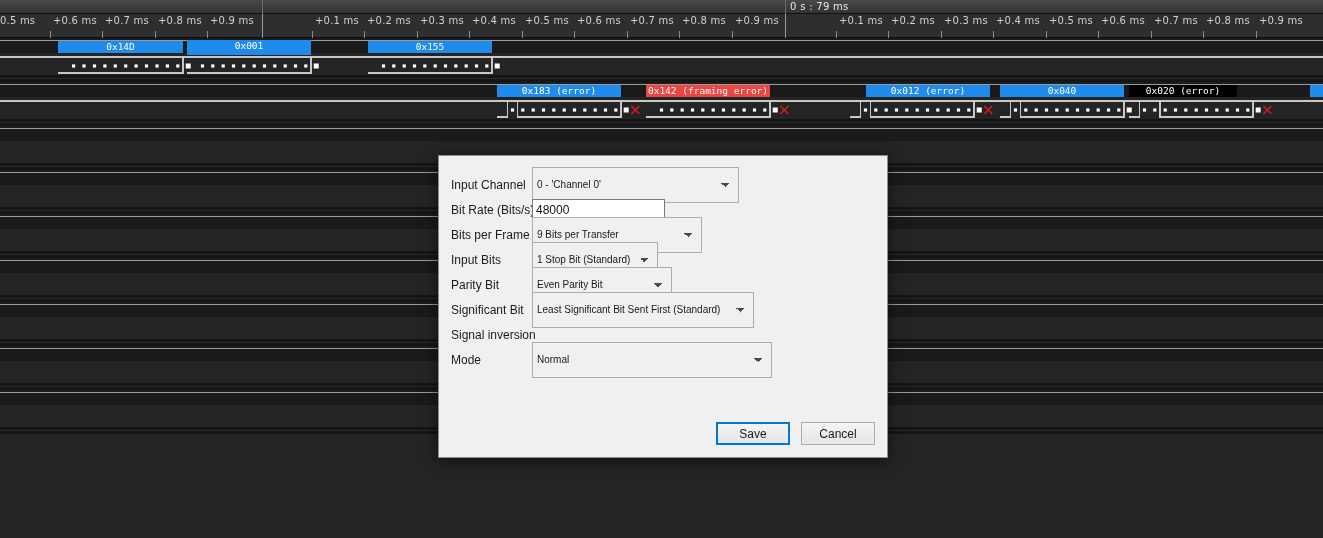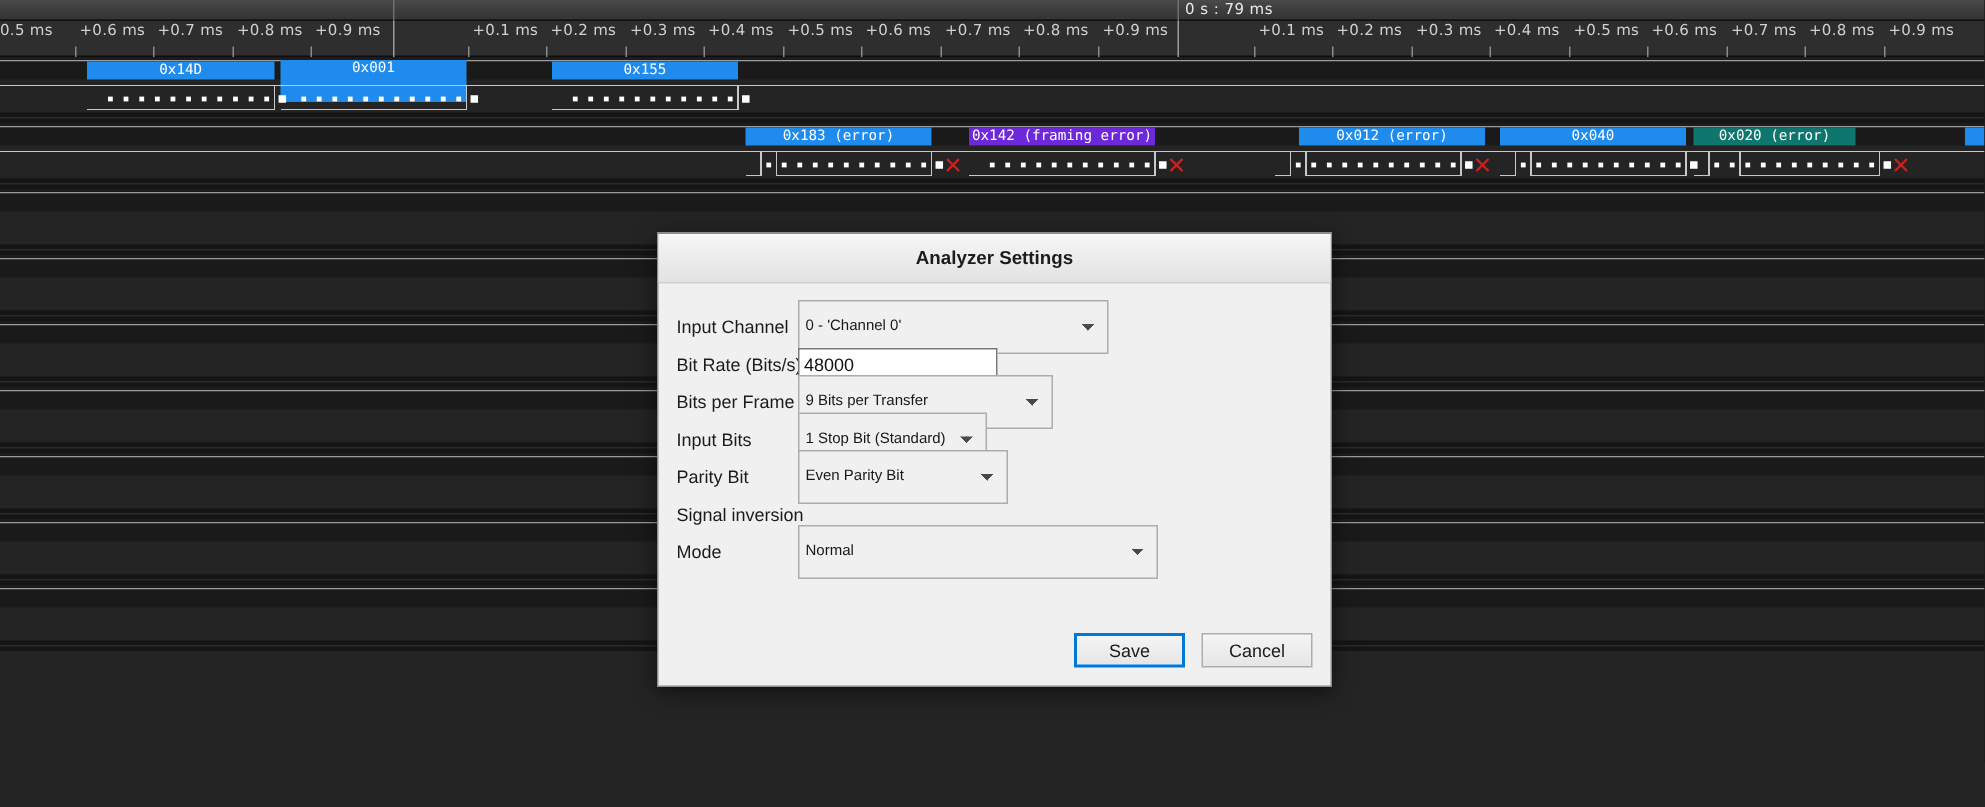--- a/index.html
+++ b/index.html
@@ -361,21 +361,21 @@
     </div>
 
   <div id="lanes">
       <div class="chan-row" style="top: 40px; height: 42px;">
         <div class="lane-top-line" style="top: 0px;"></div>
         <div class="decode-strip" style="top: 1px; height: 12px;"></div>
         <div class="lane-body" style="top: 13px; height: 22px;"></div>
         <div class="lane-gap" style="top: 35px; height: 7px;"></div>
         <div class="lane-gap-line" style="top: 38px;"></div>
         <div class="decode-chip" style="left: 58px; width: 125px; top: 1px; height: 12px; line-height: 12px; background: rgb(31, 140, 237); color: rgb(255, 255, 255);">0x14D</div>
-        <div class="decode-chip" style="left: 187px; width: 124px; top: 0; height: 28px; line-height: 12px; background: rgb(31, 140, 237); color: rgb(255, 255, 255);">0x001</div>
+        <div class="decode-chip" style="left: 187px; width: 124px; top: 0; height: 15px; line-height: 12px; background: rgb(31, 140, 237); color: rgb(255, 255, 255);">0x001</div>
         <div class="decode-chip" style="left: 368px; width: 124px; top: 1px; height: 12px; line-height: 12px; background: rgb(31, 140, 237); color: rgb(255, 255, 255);">0x155</div>
         <div class="wave-layer" style="top: 13px; height: 29px;">
           <svg width="1323" height="29">
             <path d="M 0 4 L 1323 4" fill="none" stroke="#c8c8c8" stroke-width="1.1" shape-rendering="crispEdges"></path>
             <path d="M 58 20 L 68.41666666666667 20 L 78.83333333333334 20 L 89.25000000000001 20 L 99.66666666666669 20 L 110.08333333333336 20 L 120.50000000000003 20 L 130.91666666666669 20 L 141.33333333333334 20 L 151.75 20 L 162.16666666666666 20 L 172.58333333333331 20 L 182.99999999999997 20 L 182.99999999999997 4 L 193.41666666666663 4" fill="none" stroke="#c8c8c8" stroke-width="1.1" shape-rendering="crispEdges"></path>
             <rect x="72.0" y="11.4" width="3.2" height="3.2" fill="#ffffff"></rect>
             <rect x="82.4" y="11.4" width="3.2" height="3.2" fill="#ffffff"></rect>
             <rect x="92.9" y="11.4" width="3.2" height="3.2" fill="#ffffff"></rect>
             <rect x="103.3" y="11.4" width="3.2" height="3.2" fill="#ffffff"></rect>
             <rect x="113.7" y="11.4" width="3.2" height="3.2" fill="#ffffff"></rect>
@@ -415,24 +415,24 @@
           </svg>
         </div>
       </div>
       <div class="chan-row" style="top: 84px; height: 42px;">
         <div class="lane-top-line" style="top: 0px;"></div>
         <div class="decode-strip" style="top: 1px; height: 12px;"></div>
         <div class="lane-body" style="top: 13px; height: 22px;"></div>
         <div class="lane-gap" style="top: 35px; height: 7px;"></div>
         <div class="lane-gap-line" style="top: 38px;"></div>
         <div class="decode-chip" style="left: 497px; width: 124px; top: 1px; height: 12px; line-height: 12px; background: rgb(31, 140, 237); color: rgb(255, 255, 255);">0x183 (error)</div>
-        <div class="decode-chip" style="left: 646px; width: 124px; top: 1px; height: 12px; line-height: 12px; background: #6d28d9; color: rgb(255, 255, 255);">0x142 (framing error)</div>
+        <div class="decode-chip" style="left: 646px; width: 124px; top: 1px; height: 12px; line-height: 12px; background: #ef4444; color: rgb(255, 255, 255);">0x142 (framing error)</div>
         <div class="decode-chip" style="left: 850px; width: 124px; top: 1px; height: 12px; line-height: 12px; background: rgb(31, 140, 237); color: rgb(255, 255, 255); margin-left: 16px;">0x012 (error)</div>
         <div class="decode-chip" style="left: 1000px; width: 124px; top: 1px; height: 12px; line-height: 12px; background: rgb(31, 140, 237); color: rgb(255, 255, 255);">0x040</div>
-        <div class="decode-chip" style="left: 1129px; width: 108px; top: 1px; height: 12px; line-height: 12px; background: #0f766e; color: rgb(255, 255, 255);">0x020 (error)</div>
+        <div class="decode-chip" style="left: 1129px; width: 108px; top: 1px; height: 12px; line-height: 12px; background: #000000; color: rgb(255, 255, 255);">0x020 (error)</div>
         <div class="decode-chip" style="left: 1310px; width: 13px; top: 1px; height: 12px; line-height: 12px; background: rgb(31, 140, 237); color: rgb(255, 255, 255);"></div>
         <div class="wave-layer" style="top: 13px; height: 29px;">
           <svg width="1323" height="29">
             <path d="M 0 4 L 1323 4" fill="none" stroke="#c8c8c8" stroke-width="1.1" shape-rendering="crispEdges"></path>
             <path d="M 497 20 L 507.3333333333333 20 L 507.3333333333333 4 L 517.6666666666666 4 L 517.6666666666666 20 L 528 20 L 538.3333333333334 20 L 548.6666666666667 20 L 559.0000000000001 20 L 569.3333333333335 20 L 579.6666666666669 20 L 590.0000000000002 20 L 600.3333333333336 20 L 610.666666666667 20 L 621.0000000000003 20 L 621.0000000000003 4 L 631.3333333333337 4" fill="none" stroke="#c8c8c8" stroke-width="1.1" shape-rendering="crispEdges"></path>
             <rect x="510.9" y="11.4" width="3.2" height="3.2" fill="#ffffff"></rect>
             <rect x="521.2" y="11.4" width="3.2" height="3.2" fill="#ffffff"></rect>
             <rect x="531.6" y="11.4" width="3.2" height="3.2" fill="#ffffff"></rect>
             <rect x="541.9" y="11.4" width="3.2" height="3.2" fill="#ffffff"></rect>
             <rect x="552.2" y="11.4" width="3.2" height="3.2" fill="#ffffff"></rect>
@@ -563,23 +563,20 @@
         <div class="lane-gap" style="top: 35px; height: 7px;"></div>
         <div class="lane-gap-line" style="top: 38px;"></div>
       </div>
       <div class="chan-row" style="top: 434px; height: 104px; background: rgb(36, 36, 36);"></div>
     </div>
 
 </div>
 
 <div id="modal-dialog">
 
-  <div id="dialog-titlebar">
-    <span id="dialog-title">Analyzer Settings</span>
-  </div>
 
   <div id="dialog-body">
       <div class="form-row">
         <div class="form-label">Input Channel</div>
         <div class="field-wrap"><select class="ui-select" style="width: 207px;"><option>0 - 'Channel 0'</option></select></div>
       </div>
       <div class="form-row">
         <div class="form-label">Bit Rate (Bits/s)</div>
         <div class="field-wrap"><input class="ui-text" type="text" value="48000" style="width: 133px;"></div>
       </div>
@@ -587,20 +584,24 @@
         <div class="form-label">Bits per Frame</div>
         <div class="field-wrap"><select class="ui-select" style="width: 170px;"><option>9 Bits per Transfer</option></select></div>
       </div>
       <div class="form-row">
         <div class="form-label">Input Bits</div>
         <div class="field-wrap"><select class="ui-select" style="width: 126px;"><option>1 Stop Bit (Standard)</option></select></div>
       </div>
       <div class="form-row">
         <div class="form-label">Parity Bit</div>
         <div class="field-wrap"><select class="ui-select" style="width: 140px;"><option>Even Parity Bit</option></select></div>
+      </div>
+      <div class="form-row">
+        <div class="form-label">Significant Bit</div>
+        <div class="field-wrap"><select class="ui-select" style="width: 222px;"><option>Least Significant Bit Sent First (Standard)</option></select></div>
       </div>
       <div class="form-row">
         <div class="form-label">Signal inversion</div>
       </div>
       <div class="form-row">
         <div class="form-label">Mode</div>
         <div class="field-wrap"><select class="ui-select" style="width: 240px;"><option>Normal</option></select></div>
       </div>
     </div>
 

